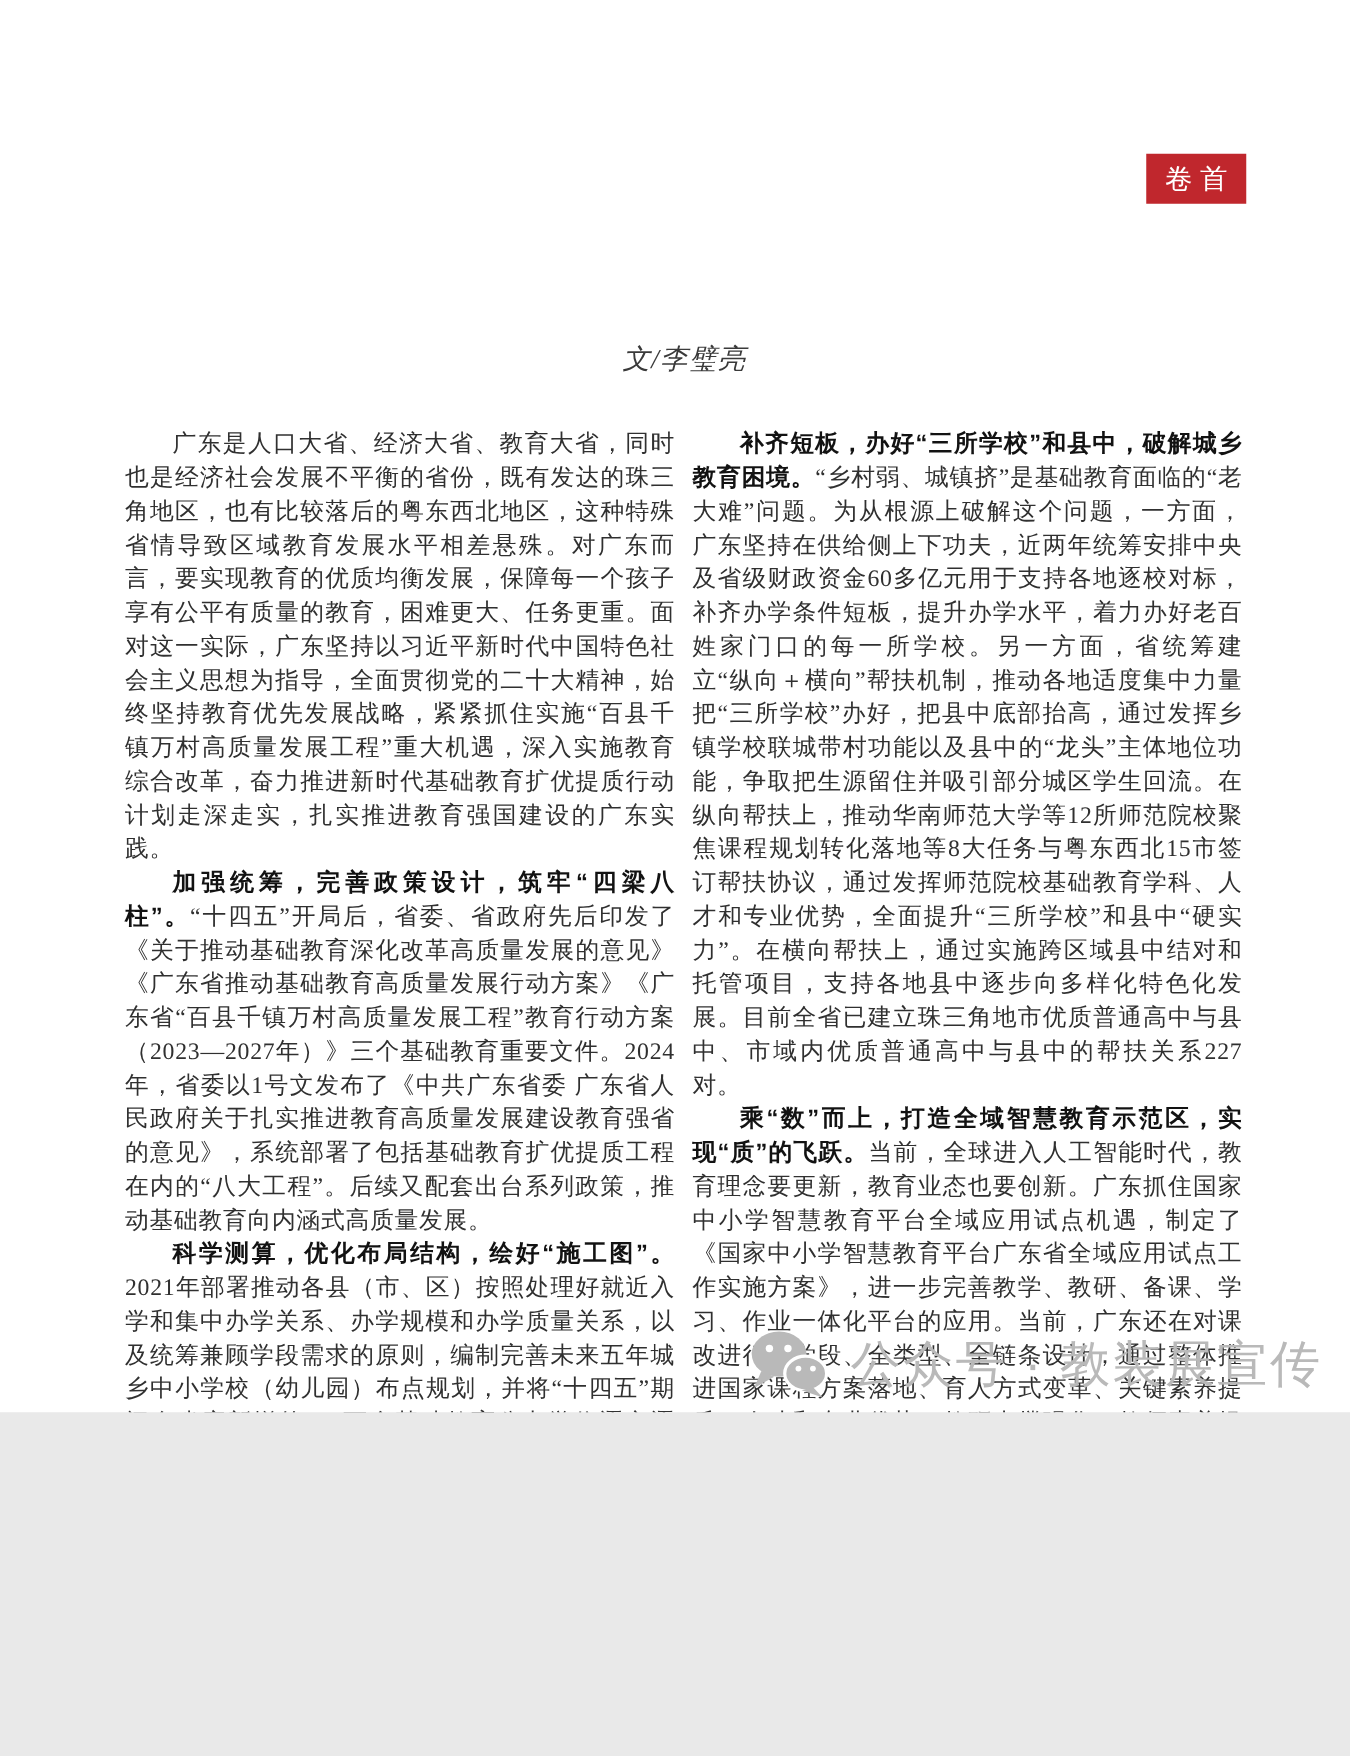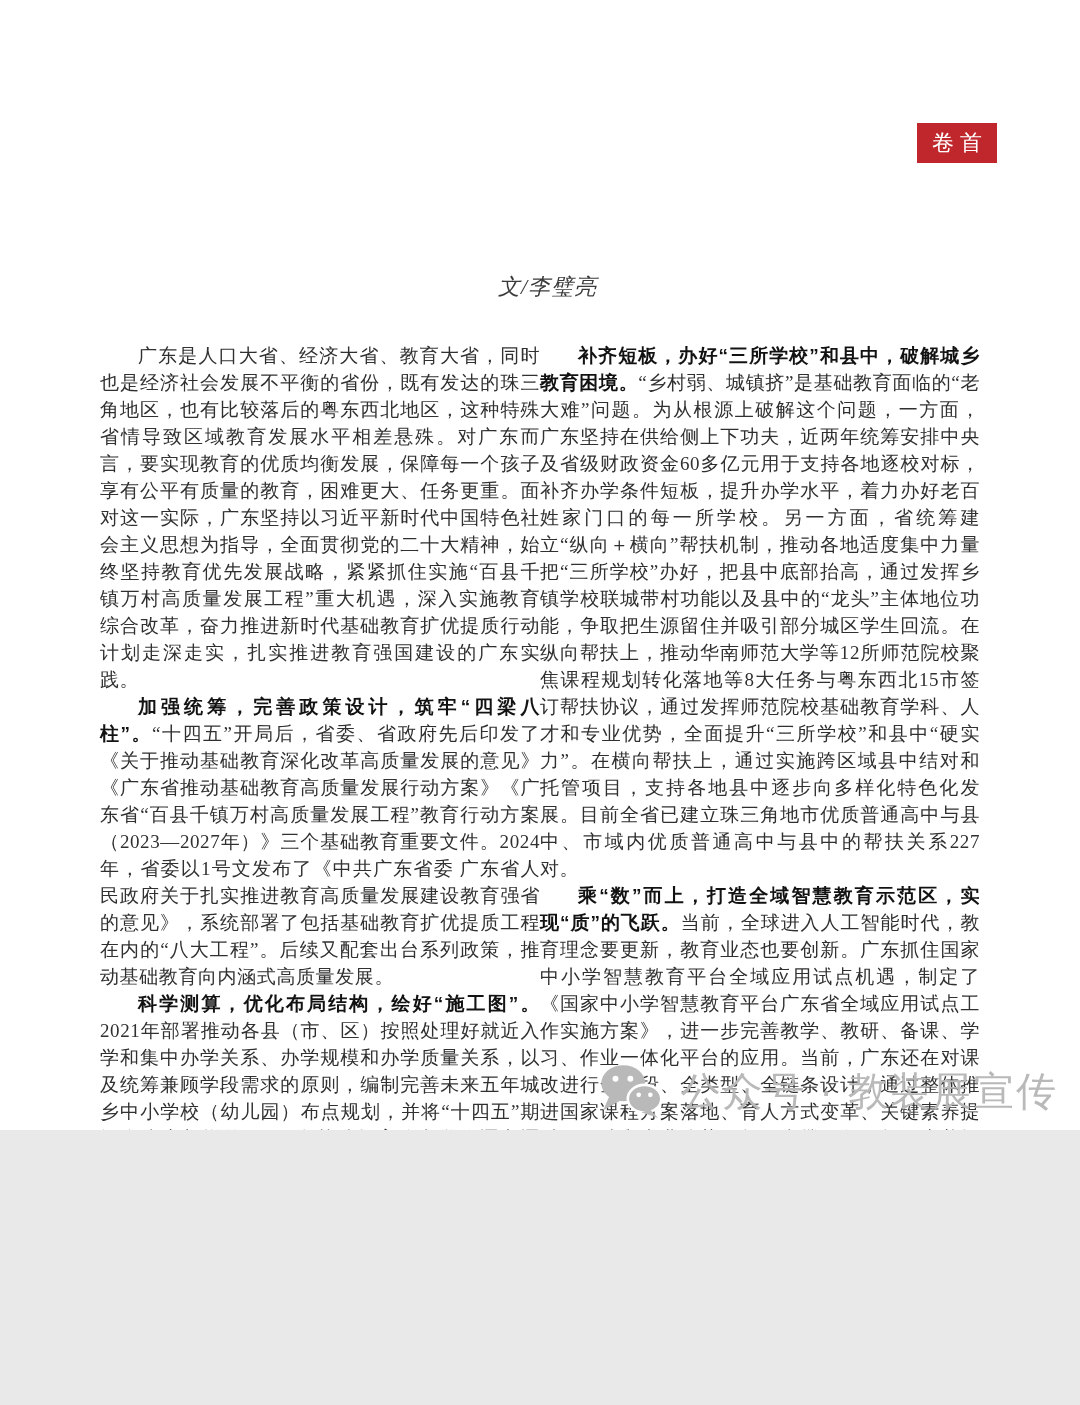--- a/index.html
+++ b/index.html
@@ -32,21 +32,21 @@
   .byline{
     position:absolute;top:272px;left:100px;right:85px;
     text-align:center;
     font-size:22px;
     font-style:italic;
     color:#3a3a3a;
     letter-spacing:1px;
   }
   .columns{
     position:absolute;top:342px;left:100px;width:896px;
-    display:flex;gap:0;
+    display:flex;gap:14px;
   }
   .col{width:440px;}
   .col p{
     margin:0;
     text-indent:2em;
     font-size:19px;
     line-height:27px;
     letter-spacing:0.6px;
     text-align:justify;
     color:#303030;

